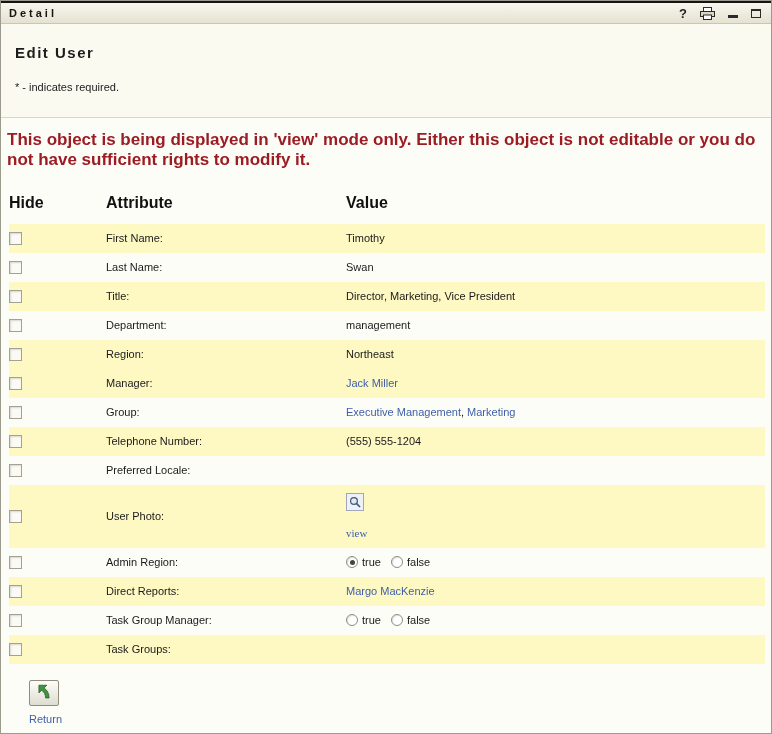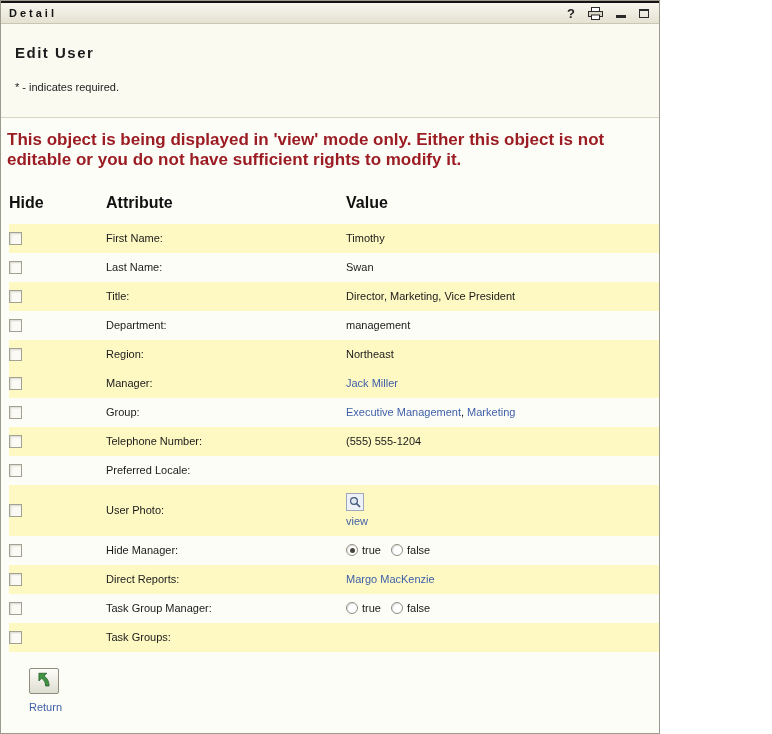--- a/index.html
+++ b/index.html
@@ -1,20 +1,20 @@
 <!DOCTYPE html>
 <html><head>
 <meta charset="utf-8">
 <style>
   * { box-sizing: border-box; }
   html,body { margin:0; padding:0; background:#ffffff; }
   body { font-family:"Liberation Sans", sans-serif; font-size:11px; color:#1a1a1a; }
 
   .window {
-    width:660px; height:734px;
+    width:772px; height:734px;
     border:1px solid #9b9a8c;
     background:#fdfdf8;
     overflow:hidden;
   }
 
   
   .titlebar {
     height:23px;
     border-top:2px solid #141414;
     border-bottom:1px solid #c9c6b4;
@@ -81,21 +81,21 @@
     background:#45453e; margin:2.5px;
   }
   .radio-label { margin-right:10px; cursor:default; color:#1a1a1a; }
 
   
   .photo-cell { padding:4px 0; }
   .magnifier-btn {
     width:18px; height:18px; display:inline-flex; align-items:center; justify-content:center;
     border:1px solid #9fa8bb; background:#eef1f7; cursor:pointer;
   }
-  .photo-view { margin-top:4px; }
+  .photo-view { margin-top:16px;font-family:Liberation Serif, serif; }
 
   
   .footer { padding:16px 0 0 28px; }
   .return-btn {
     width:30px; height:26px;
     border:1px solid #8f8d7d; border-radius:2px;
     background:linear-gradient(#fefdf9,#ddddd0);
     display:flex; align-items:center; justify-content:center;
     cursor:pointer; padding:0;
   }
@@ -214,21 +214,21 @@
               <svg width="12" height="12" viewBox="0 0 12 12">
                 <circle cx="5" cy="5" r="3.4" fill="#dfeaf5" stroke="#44597a" stroke-width="1.2"></circle>
                 <line x1="7.6" y1="7.6" x2="11" y2="11" stroke="#44597a" stroke-width="1.6"></line>
               </svg>
             </span><div class="photo-view"><a class="link">view</a></div></td>
         </tr>
         <tr class="even">
           <td class="hide-cell">
             <input type="checkbox" class="hidebox" style="">
           </td>
-          <td>Hide Manager:</td>
+          <td>Admin Region:</td>
           <td><span class="radio-label"><span class="radio checked"></span>true</span><span class="radio-label"><span class="radio"></span>false</span></td>
         </tr>
         <tr class="odd">
           <td class="hide-cell">
             <input type="checkbox" class="hidebox" style="">
           </td>
           <td>Direct Reports:</td>
           <td><a class="link">Margo MacKenzie</a></td>
         </tr>
         <tr class="even">

